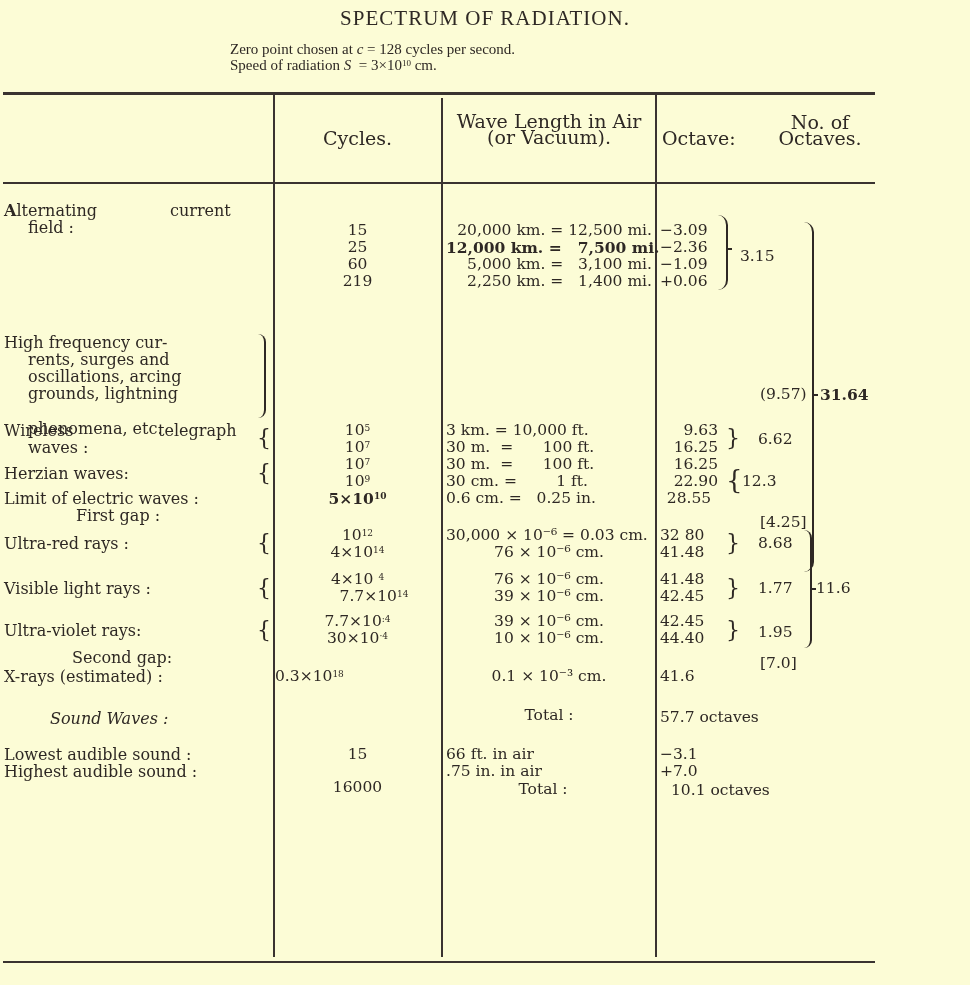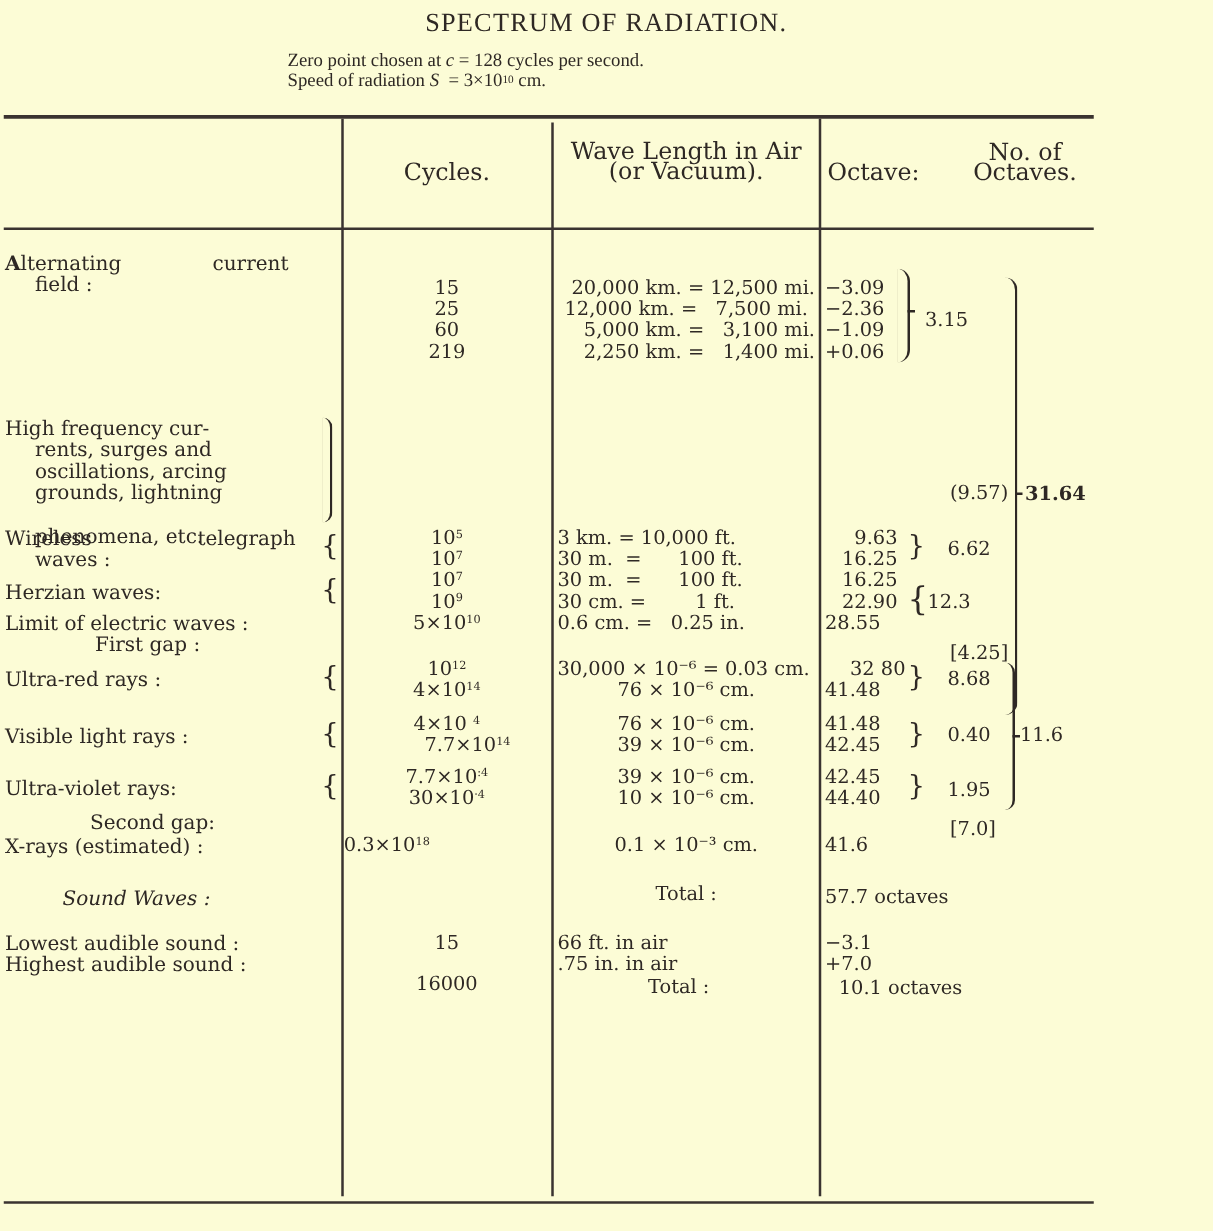--- a/index.html
+++ b/index.html
@@ -57,21 +57,21 @@
 <div class="abs lbl" style="left:4px; top:202px;"><b style="font-weight:bold">A</b>lternating</div>
 <div class="abs lbl" style="left:170px; top:202px;">current</div>
 <div class="abs lbl" style="left:28px; top:219px;">field :</div>
 
 <div class="abs cell" style="left:275px; top:222px; width:165px; text-align:center;">15</div>
 <div class="abs cell" style="left:275px; top:239px; width:165px; text-align:center;">25</div>
 <div class="abs cell" style="left:275px; top:256px; width:165px; text-align:center;">60</div>
 <div class="abs cell" style="left:275px; top:273px; width:165px; text-align:center;">219</div>
 
 <div class="abs cell" style="left:446px; top:222px; width:206px; text-align:right; white-space:pre;">20,000 km. = 12,500 mi.</div>
-<div class="abs cell" style="left:446px; top:239px; width:206px; text-align:center; white-space:pre;">12,000 km. =   7,500 mi.</div>
+<div class="abs cell" style="left:446px; top:239px; width:206px; text-align:left; white-space:pre;font-weight:bold;">12,000 km. =   7,500 mi.</div>
 <div class="abs cell" style="left:446px; top:256px; width:206px; text-align:right; white-space:pre;">5,000 km. =   3,100 mi.</div>
 <div class="abs cell" style="left:446px; top:273px; width:206px; text-align:right; white-space:pre;">2,250 km. =   1,400 mi.</div>
 
 <div class="abs cell" style="left:660px; top:222px;">−3.09</div>
 <div class="abs cell" style="left:660px; top:239px;">−2.36</div>
 <div class="abs cell" style="left:660px; top:256px;">−1.09</div>
 <div class="abs cell" style="left:660px; top:273px;">+0.06</div>
 
 <div class="bracket" style="left:718px; top:215px; width:8px; height:75px;"></div>
 <div class="br-tip" style="left:726px; top:248px;"></div>
@@ -108,52 +108,52 @@
 <div class="abs cell" style="left:275px; top:456px; width:165px; text-align:center;">10<sup>7</sup></div>
 <div class="abs cell" style="left:275px; top:473px; width:165px; text-align:center;">10<sup>9</sup></div>
 <div class="abs cell" style="left:446px; top:456px; white-space:pre;">30 m.  =      100 ft.</div>
 <div class="abs cell" style="left:446px; top:473px; white-space:pre;">30 cm. =        1 ft.</div>
 <div class="abs cell" style="left:660px; top:456px; width:58px; text-align:right;">16.25</div>
 <div class="abs cell" style="left:660px; top:473px; width:58px; text-align:right;">22.90</div>
 <div class="abs cell" style="left:726px; top:460px; font-size:26px; line-height:40px;">{</div>
 <div class="abs cell" style="left:742px; top:473px;">12.3</div>
 
 <div class="abs lbl" style="left:4px; top:490px;">Limit of electric waves :</div>
-<div class="abs cell" style="left:275px; top:490px; width:165px; text-align:center;">5×10<sup>10</sup></div>
+<div class="abs cell" style="left:275px; top:490px; width:165px; text-align:center;font-weight:bold;">5×10<sup>10</sup></div>
 <div class="abs cell" style="left:446px; top:490px; white-space:pre;">0.6 cm. =   0.25 in.</div>
-<div class="abs cell" style="left:660px; top:490px; width:58px; text-align:left;">28.55</div>
+<div class="abs cell" style="left:660px; top:490px; width:58px; text-align:center;">28.55</div>
 
 <div class="abs lbl" style="left:76px; top:507px;">First gap :</div>
 <div class="abs cell" style="left:760px; top:514px;">[4.25]</div>
 
 <div class="abs lbl" style="left:4px; top:535px;">Ultra-red rays :</div>
 <div class="abs cell" style="left:257px; top:526px; font-size:22px; line-height:34px;">{</div>
 <div class="abs cell" style="left:275px; top:527px; width:165px; text-align:center;">10<sup>12</sup></div>
 <div class="abs cell" style="left:275px; top:544px; width:165px; text-align:center;">4×10<sup>14</sup></div>
 <div class="abs cell" style="left:446px; top:527px;">30,000 × 10⁻⁶ = 0.03 cm.</div>
 <div class="abs cell" style="left:443px; top:544px; width:212px; text-align:center;">76 × 10⁻⁶ cm.</div>
-<div class="abs cell" style="left:660px; top:527px;margin-left:20px;">32 80</div>
+<div class="abs cell" style="left:660px; top:527px;">32 80</div>
 <div class="abs cell" style="left:660px; top:544px;">41.48</div>
 <div class="abs cell" style="left:726px; top:526px; font-size:22px; line-height:34px;">}</div>
 <div class="abs cell" style="left:758px; top:535px;">8.68</div>
 
 <div class="bracket" style="left:804px; top:530px; width:6px; height:118px;"></div>
 <div class="br-tip" style="left:810px; top:588px;"></div>
 <div class="abs cell" style="left:816px; top:580px;">11.6</div>
 
 <div class="abs lbl" style="left:4px; top:580px;">Visible light rays :</div>
 <div class="abs cell" style="left:257px; top:571px; font-size:22px; line-height:34px;">{</div>
 <div class="abs cell" style="left:275px; top:571px; width:165px; text-align:center;">4×10 <sup>4</sup></div>
 <div class="abs cell" style="left:275px; top:588px; width:198px; text-align:center;">7.7×10<sup>14</sup></div>
 <div class="abs cell" style="left:443px; top:571px; width:212px; text-align:center;">76 × 10⁻⁶ cm.</div>
 <div class="abs cell" style="left:443px; top:588px; width:212px; text-align:center;">39 × 10⁻⁶ cm.</div>
 <div class="abs cell" style="left:660px; top:571px;">41.48</div>
 <div class="abs cell" style="left:660px; top:588px;">42.45</div>
 <div class="abs cell" style="left:726px; top:571px; font-size:22px; line-height:34px;">}</div>
-<div class="abs cell" style="left:758px; top:580px;">0.40</div>
+<div class="abs cell" style="left:758px; top:580px;">1.77</div>
 
 <div class="abs lbl" style="left:4px; top:622px;">Ultra-violet rays:</div>
 <div class="abs cell" style="left:257px; top:613px; font-size:22px; line-height:34px;">{</div>
 <div class="abs cell" style="left:275px; top:613px; width:165px; text-align:center;">7.7×10<sup>:4</sup></div>
 <div class="abs cell" style="left:275px; top:630px; width:165px; text-align:center;">30×10<sup>·4</sup></div>
 <div class="abs cell" style="left:443px; top:613px; width:212px; text-align:center;">39 × 10⁻⁶ cm.</div>
 <div class="abs cell" style="left:443px; top:630px; width:212px; text-align:center;">10 × 10⁻⁶ cm.</div>
 <div class="abs cell" style="left:660px; top:613px;">42.45</div>
 <div class="abs cell" style="left:660px; top:630px;">44.40</div>
 <div class="abs cell" style="left:726px; top:613px; font-size:22px; line-height:34px;">}</div>

